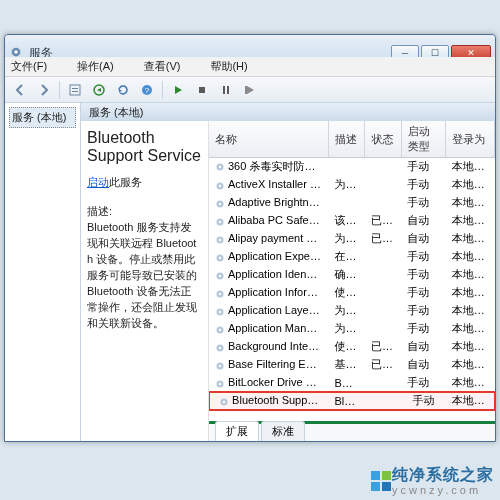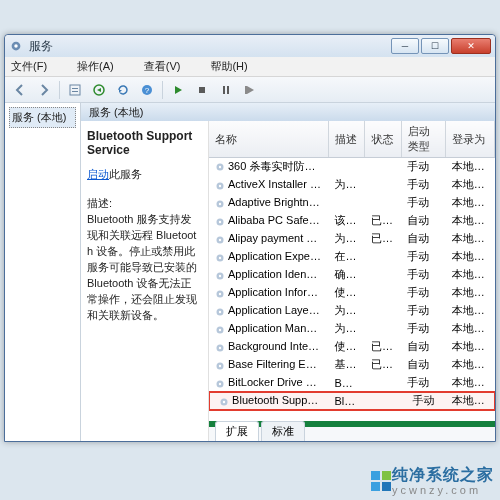--- a/index.html
+++ b/index.html
@@ -1,19 +1,19 @@
 <!DOCTYPE html>
 <html><head>
 <meta charset="utf-8">
 <style>
   * { box-sizing: border-box; margin: 0; padding: 0; }
   body { font-family: "Microsoft YaHei", Tahoma, sans-serif; font-size: 11px; background: #dce6ee; width: 500px; height: 500px; position: relative; overflow: hidden; }
 
   .window { position: absolute; left: 4px; top: 34px; width: 492px; height: 408px; background: #fff; border: 1px solid #4c6e9a; border-radius: 4px 4px 0 0; box-shadow: 0 0 6px rgba(0,0,0,.3); display: flex; flex-direction: column; }
-  .titlebar { height: 22px; background: linear-gradient(#e9eff7,#d4e2f0); display: flex; align-items: center; padding: 0 4px; border-radius: 4px 4px 0 0; }
+  .titlebar { height: 22px; background: linear-gradient(#e9eff7,#d4e2f0); display: flex; align-items: flex-start; padding: 10px 4px; border-radius: 4px 4px 0 0; }
   .titlebar .app-icon { width: 14px; height: 14px; margin-right: 6px; }
   .titlebar .title { flex: 1; color: #2a3a4a; font-size: 12px; }
   .wbtns { display: flex; gap: 2px; }
   .wbtn { width: 28px; height: 16px; border: 1px solid #7594b8; border-radius: 2px; background: linear-gradient(#f6fafd,#d7e5f2); display: flex; align-items: center; justify-content: center; font-size: 9px; color: #2a3a4a; }
   .wbtn.close { background: linear-gradient(#e97e70,#c8402d); border-color: #9c2f1f; color: #fff; width: 40px; }
 
   .menubar { height: 20px; background: #f2f2f2; display: flex; align-items: center; padding: 0 6px; gap: 30px; color: #222; border-bottom: 1px solid #d6d6d6; }
   .menubar span { cursor: default; }
 
   .toolbar { height: 26px; background: linear-gradient(#f6f8fb,#e6edf4); display: flex; align-items: center; padding: 0 6px; gap: 6px; border-bottom: 1px solid #c9d3dd; }
@@ -22,35 +22,35 @@
   .tsep { width: 1px; height: 18px; background: #c9d3dd; }
 
   .body { flex: 1; display: flex; min-height: 0; }
   .tree { width: 76px; background: #fff; border-right: 1px solid #c9d3dd; padding: 4px; }
   .tree-item { padding: 2px 2px; color: #1a1a1a; white-space: nowrap; background: #e0ebf6; border: 1px dotted #888; }
 
   .right { flex: 1; display: flex; flex-direction: column; min-width: 0; }
   .pane-header { height: 18px; background: linear-gradient(#e7eff7,#cbdbec); padding: 2px 8px; font-size: 11px; color: #1a1a1a; }
   .content { flex: 1; display: flex; min-height: 0; background: #fff; }
   .desc { width: 128px; padding: 8px 6px; font-size: 11px; color: #222; border-right: 1px solid #e0e0e0; }
-  .desc .svc-name { font-weight: bold; margin-bottom: 10px; font-size: 12px; }
+  .desc .svc-name { font-weight: normal; margin-bottom: 10px; font-size: 16px; }
   .desc .actions a { color: #0b57d0; text-decoration: underline; cursor: pointer; }
   .desc .dd { margin-top: 14px; line-height: 1.45; word-break: break-all; }
 
   .listwrap { flex: 1; display: flex; flex-direction: column; min-width: 0; }
   .list { flex: 1; overflow: hidden; }
   table { border-collapse: collapse; width: 100%; table-layout: fixed; }
   th { background: linear-gradient(#fcfcfd,#ebeef3); border-right: 1px solid #d0d6dd; border-bottom: 1px solid #c6cdd6; padding: 3px 6px; text-align: left; font-weight: normal; font-size: 11px; color: #333; }
   td { padding: 1px 6px; white-space: nowrap; overflow: hidden; text-overflow: ellipsis; font-size: 11px; border-bottom: 1px solid transparent; }
   tbody tr { height: 16px; }
   tbody tr.hl { outline: 2px solid #e23b2e; outline-offset: -1px; background: #fdf3f2; text-align: center; }
   .svc-ico { display:inline-block; width:10px; height:10px; vertical-align:middle; margin-right:3px; }
   .svc-ico svg { width:10px; height:10px; }
 
-  .bottom-tabs { height: 20px; border-top: 6px solid #15803d; display: flex; align-items: end; padding: 0 6px; background: #f6f8fa; }
+  .bottom-tabs { height: 20px; border-top: 3px solid #15803d; display: flex; align-items: end; padding: 0 6px; background: #f6f8fa; }
   .btab { padding: 2px 10px; border: 1px solid #c9d3dd; border-bottom: none; border-radius: 3px 3px 0 0; background: #fff; font-size: 11px; margin-right: 2px; }
   .btab.inactive { background: #eef2f6; }
 
   .watermark { position: absolute; bottom: 4px; right: 6px; display: flex; align-items: center; }
   .watermark .logo { width: 22px; height: 22px; }
   .watermark .wm-main { font-size: 16px; font-weight: bold; color: #2b6ea1; letter-spacing: 1px; }
   .watermark .wm-sub { font-size: 11px; color: #888; letter-spacing: 3px; margin-top: -2px; }
 </style>
 </head>
 <body>

